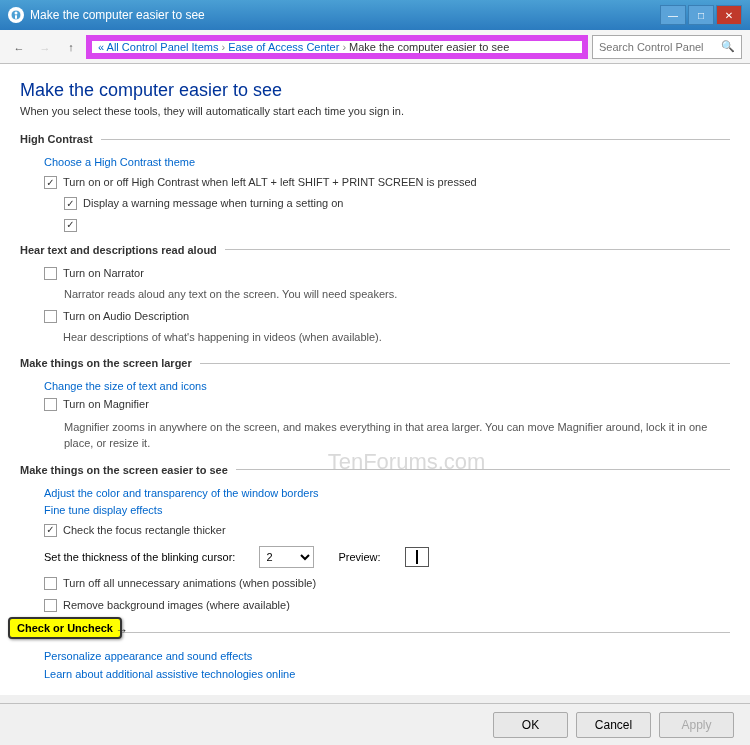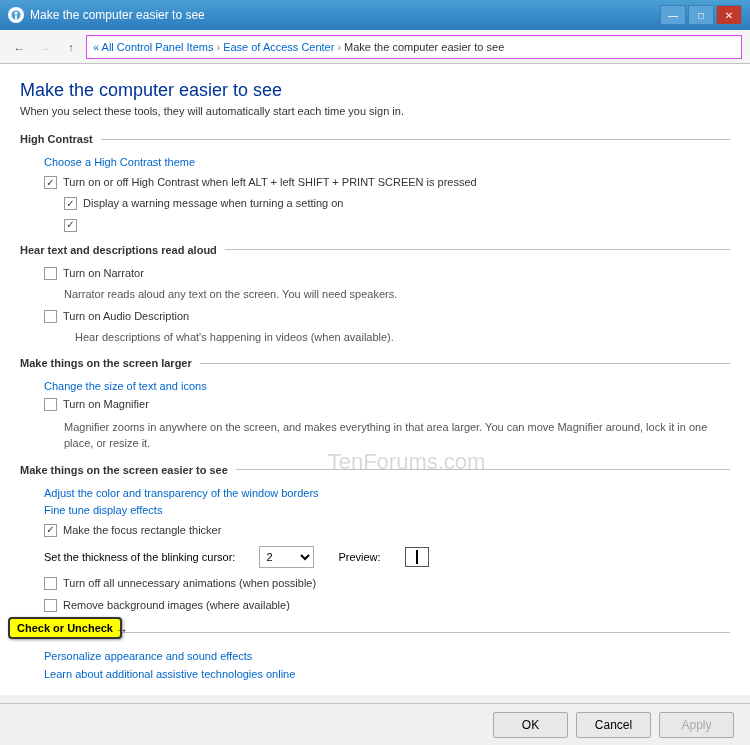--- a/index.html
+++ b/index.html
@@ -37,21 +37,21 @@
       gap: 4px;
       border-bottom: 1px solid #c0c0c0;
     }
     .nav-btn {
       width: 22px; height: 22px; background: none; border: 1px solid transparent;
       cursor: pointer; display: flex; align-items: center; justify-content: center; font-size: 11px; color: #555;
       border-radius: 2px;
     }
     .nav-btn:disabled { color: #ccc; cursor: default; }
     .address-input {
-      flex: 1; height: 24px; border: 1px solid #d946ef; padding: 0 6px; font-size: 11px;
+      flex: 1; height: 24px; border: 6px solid #d946ef; padding: 0 6px; font-size: 11px;
       background: white; display: flex; align-items: center; color: #333;
     }
     .address-breadcrumb { display: flex; align-items: center; gap: 3px; font-size: 11px; color: #333; }
     .breadcrumb-arrow { color: #888; }
     .breadcrumb-link { color: #0066cc; cursor: pointer; }
     .search-box {
       width: 150px; height: 24px; border: 1px solid #aaa; padding: 0 6px;
       font-size: 11px; background: white; display: flex; align-items: center;
     }
     .search-box input { border: none; outline: none; width: 100%; font-size: 11px; background: transparent; }
@@ -180,20 +180,24 @@
   <button class="nav-btn">↑</button>
   <div class="address-input">
     <div class="address-breadcrumb">
       <span class="breadcrumb-link">« All Control Panel Items</span>
       <span class="breadcrumb-arrow">›</span>
       <span class="breadcrumb-link">Ease of Access Center</span>
       <span class="breadcrumb-arrow">›</span>
       <span style="color:#333;">Make the computer easier to see</span>
     </div>
   </div>
+  <div class="search-box">
+    <input type="text" placeholder="Search Control Panel" style="">
+    <span style="color:#888;">🔍</span>
+  </div>
 </div>
 
 <div class="main-content" style="position:relative;">
 
   <div class="watermark">TenForums.com</div>
 
   <div class="page-title">Make the computer easier to see</div>
   <div class="page-subtitle">When you select these tools, they will automatically start each time you sign in.</div>
 
   <div class="section-header">
@@ -228,21 +232,21 @@
   <div class="checkbox-row indent1">
     <div class="cb"></div>
     <span class="cb-label">Turn on Narrator</span>
   </div>
   <div class="cb-desc indent1" style="margin-left:44px;">Narrator reads aloud any text on the screen. You will need speakers.</div>
 
   <div class="checkbox-row indent1" style="margin-top:6px;">
     <div class="cb"></div>
     <span class="cb-label">Turn on Audio Description</span>
   </div>
-  <div class="cb-desc" style="margin-left:44px;padding-left:11px;">Hear descriptions of what's happening in videos (when available).</div>
+  <div class="cb-desc" style="margin-left:32px;padding-left:11px;">Hear descriptions of what's happening in videos (when available).</div>
 
   <div class="section-header" style="margin-top:12px;">
     <span class="section-title">Make things on the screen larger</span>
     <div class="section-line"></div>
   </div>
 
   <div class="link-block">
     <a class="link">Change the size of text and icons</a>
   </div>
 
@@ -259,21 +263,21 @@
 
   <div class="link-block">
     <a class="link">Adjust the color and transparency of the window borders</a>
   </div>
   <div class="link-block" style="margin-top:3px;">
     <a class="link">Fine tune display effects</a>
   </div>
 
   <div class="checkbox-row indent1" style="margin-top:6px;">
     <div class="cb checked"></div>
-    <span class="cb-label">Make the focus rectangle thicker</span>
+    <span class="cb-label">Check the focus rectangle thicker</span>
   </div>
 
   <div class="cursor-row">
     <span>Set the thickness of the blinking cursor:</span>
     <select class="select-box">
       <option>1</option>
       <option selected="">2</option>
       <option>3</option>
       <option>4</option>
       <option>5</option>

